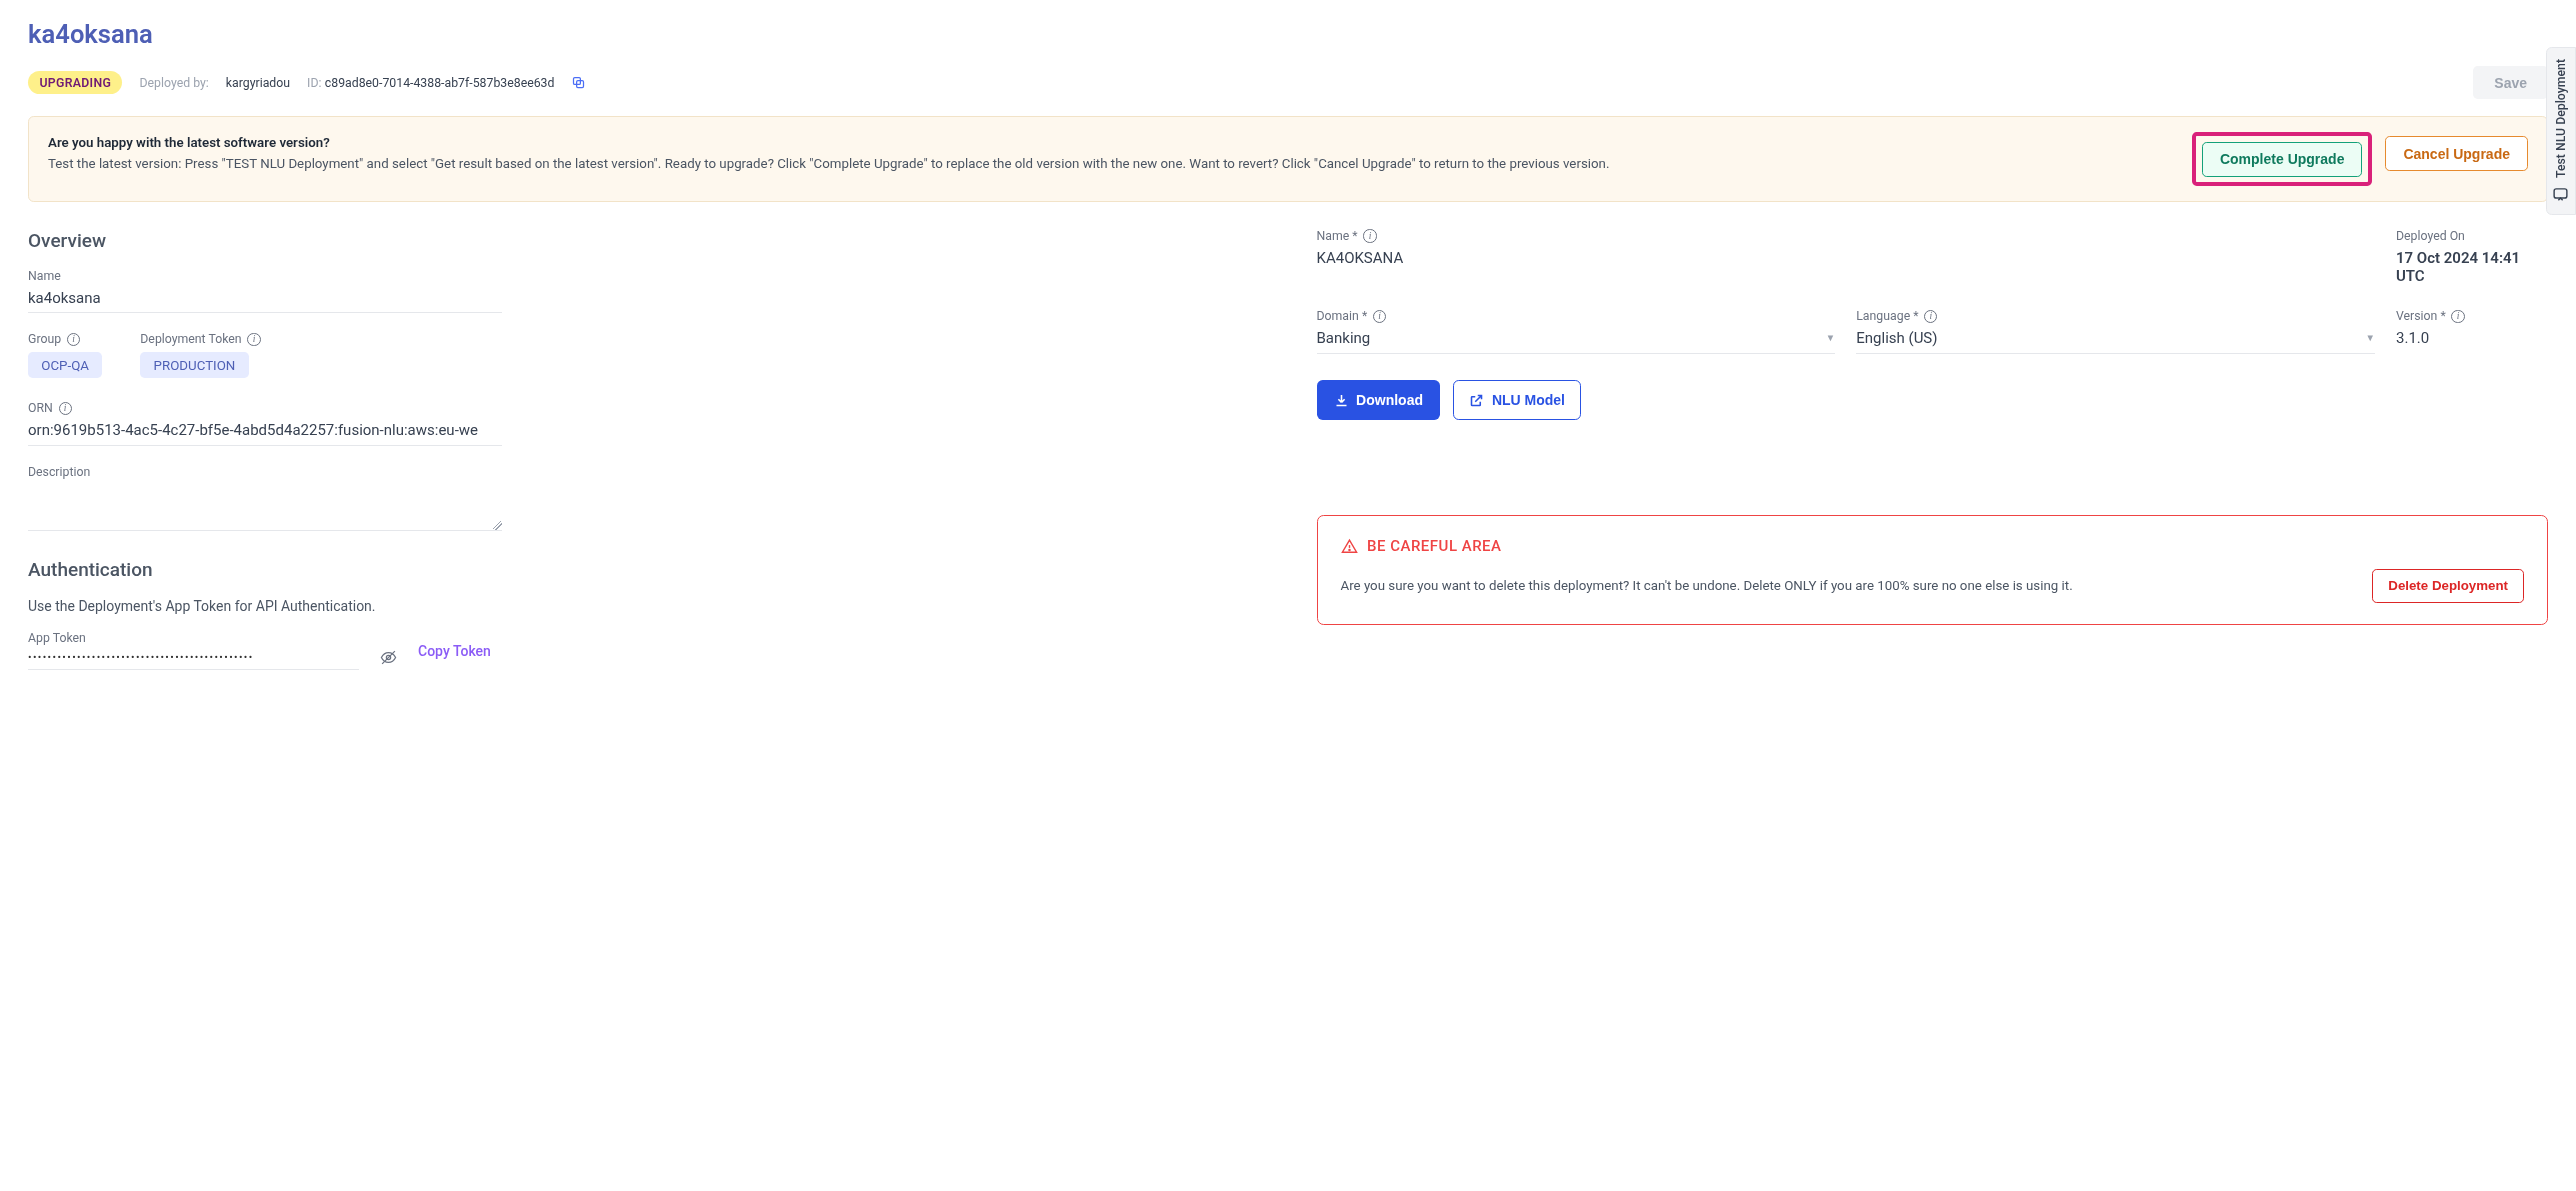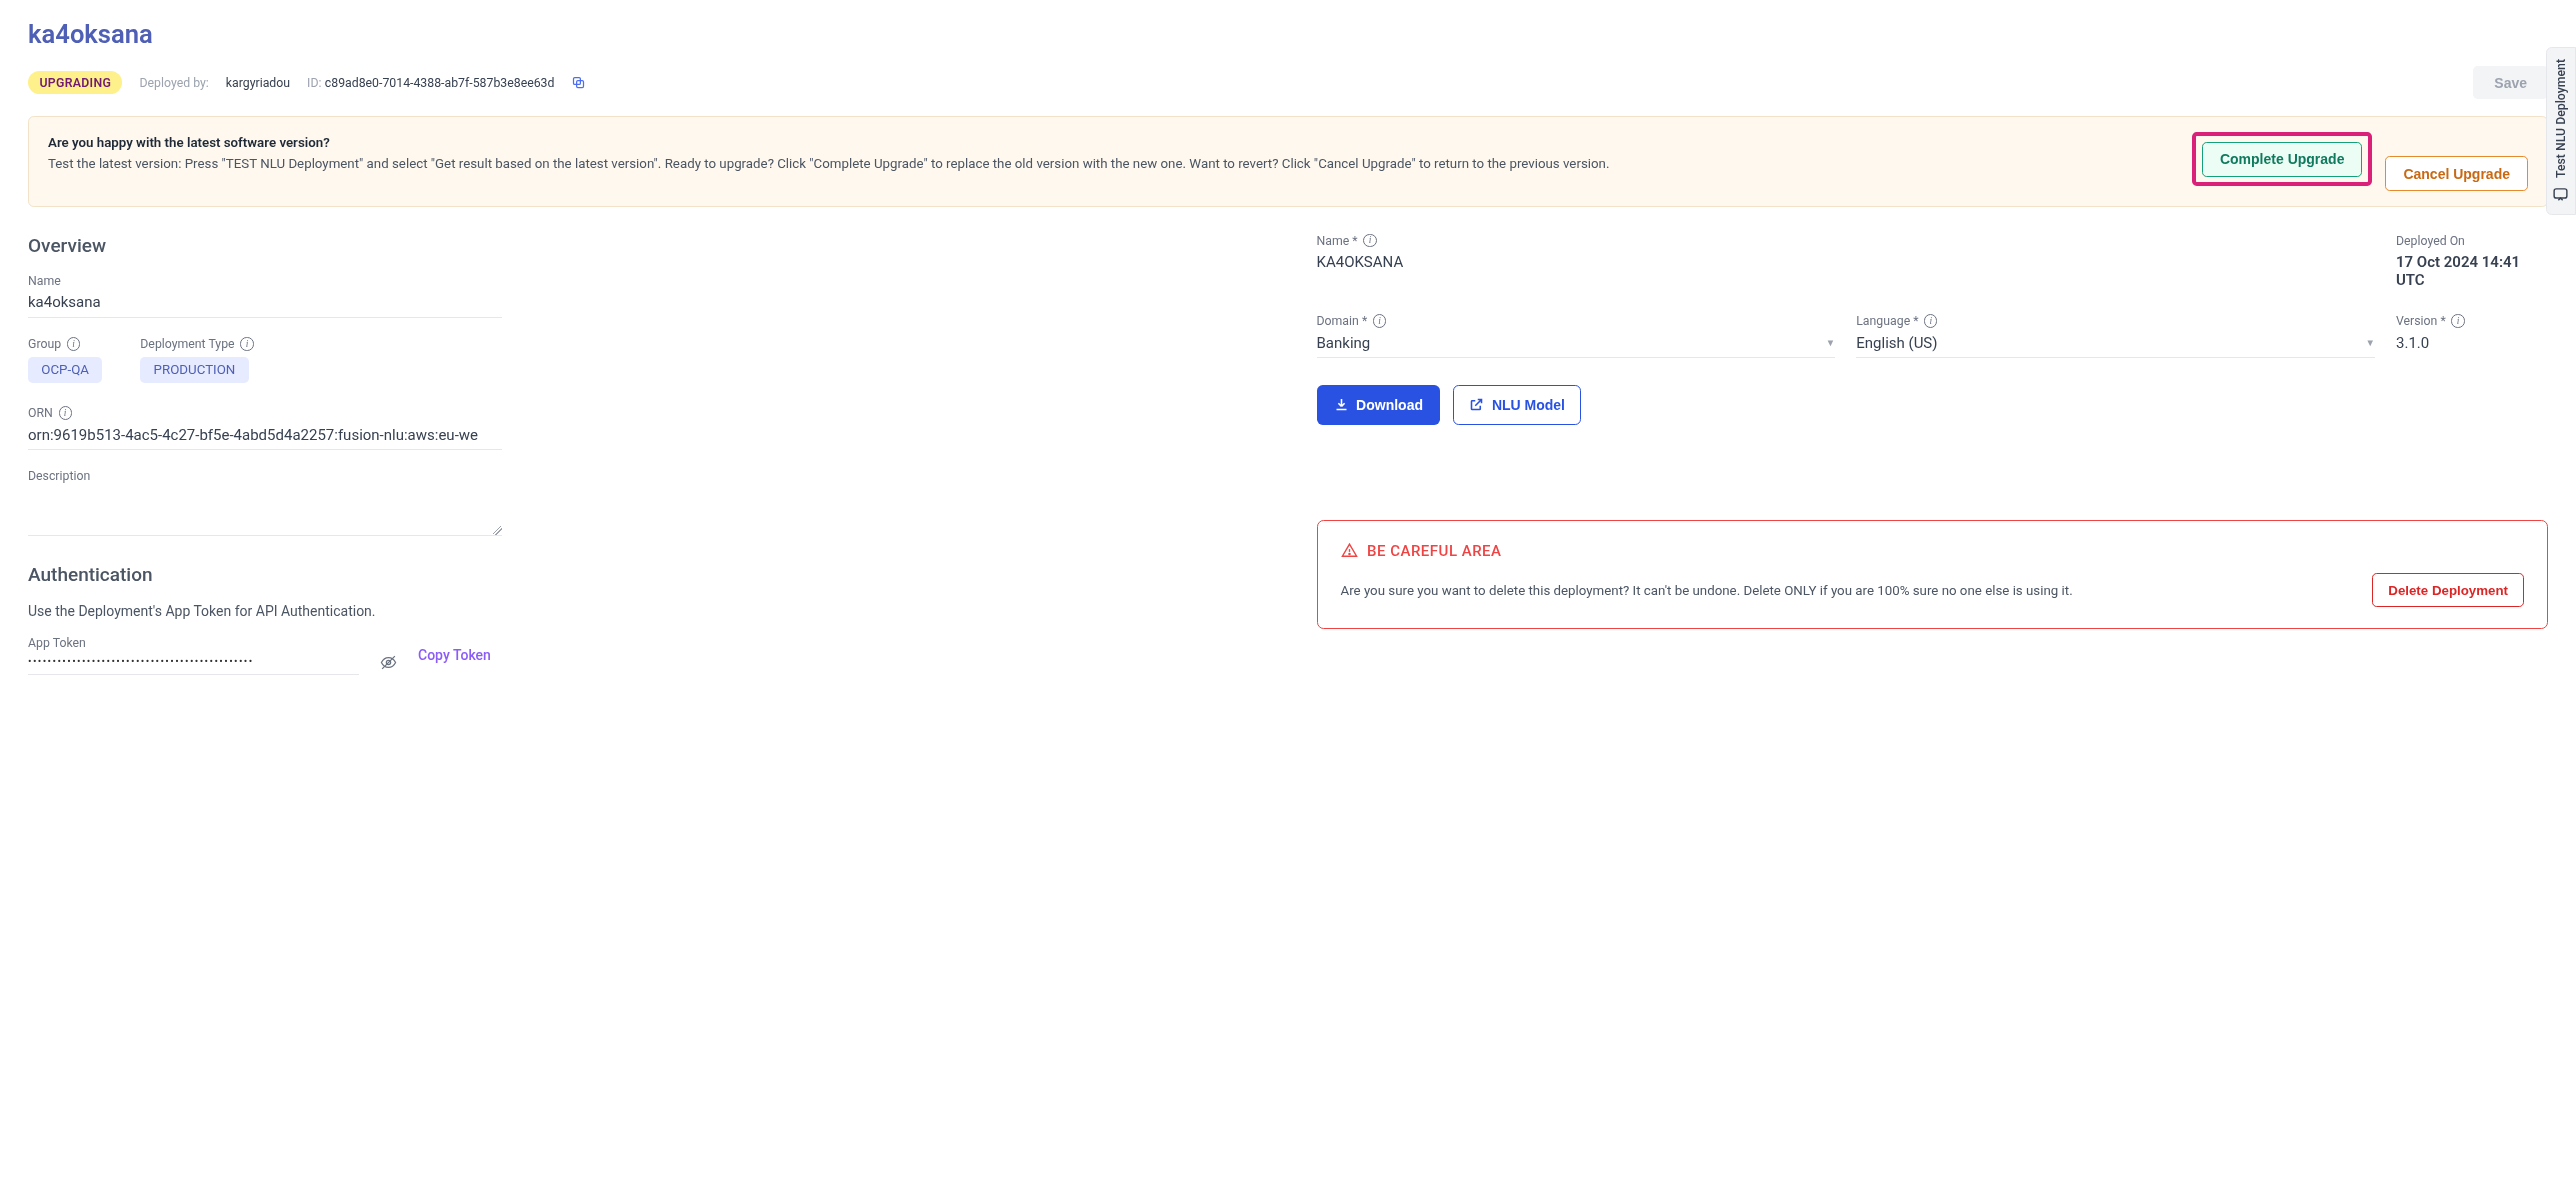--- a/index.html
+++ b/index.html
@@ -16,21 +16,21 @@
 
 .save-wrap { margin-left: auto; }
 .save-btn { background: #f3f4f6; color: #9ca3af; border: none; padding: 8.5px 21px; border-radius: 4.7px; font-size: 14px; font-weight: 600; }
 
 .banner { background: #fef8ee; border: 0.9px solid #f2e3c8; border-radius: 5.7px; padding: 15px 19px; margin-bottom: 26.5px; display: flex; gap: 15px; align-items: flex-start; }
 .banner-text { flex: 1; font-size: 13.3px; line-height: 1.6; color: #4b5563; }
 .banner-text .q { font-weight: 600; color: #1f2937; display: block; }
 .banner-actions { display: flex; gap: 13.3px; align-items: flex-start; }
 .highlight-wrap { border: 4.7px solid #d9217a; border-radius: 4.7px; padding: 5.7px; }
 .btn-complete { background: #ecfdf5; color: #0f7a5d; border: 1.9px solid #13a179; padding: 8.5px 17px; border-radius: 4.7px; font-weight: 600; font-size: 14px; cursor: pointer; }
-.btn-cancel { background: #fff; color: #c96913; border: 0.9px solid #e68a2e; padding: 8.5px 17px; border-radius: 4.7px; font-weight: 600; font-size: 14px; cursor: pointer; margin-top: 24px; }
+.btn-cancel { background: #fff; color: #c96913; border: 0.9px solid #e68a2e; padding: 8.5px 17px; border-radius: 4.7px; font-weight: 600; font-size: 14px; cursor: pointer; margin-top: 4px; }
 
 .columns { display: flex; gap: 57px; }
 .col { flex: 1; }
 
 .section-h { font-size: 19px; font-weight: 500; color: #4b5563; margin-bottom: 17px; }
 .field { margin-bottom: 19px; }
 .field-label { font-size: 12.3px; color: #6b7280; margin-bottom: 5.7px; display: flex; align-items: center; gap: 5.7px; }
 .info-icon { width: 13.3px; height: 13.3px; color: #6b7280; border: 1.1px solid currentColor; border-radius: 50%; display: inline-flex; align-items: center; justify-content: center; font-size: 9.5px; font-style: italic; font-family: serif; }
 .field-value { font-size: 15px; color: #374151; padding-bottom: 5.7px; border-bottom: 0.9px solid #e5e7eb; }
 .field-value.noborder { border-bottom: none; }
@@ -124,21 +124,21 @@
       <div class="row2">
         <div class="field">
           <div class="field-label">
             <span>Group</span>
             <span class="info-icon">i</span>
           </div>
           <span class="chip">OCP-QA</span>
         </div>
         <div class="field">
           <div class="field-label">
-            <span>Deployment Type</span>
+            <span>Deployment Token</span>
             <span class="info-icon">i</span>
           </div>
           <span class="chip">PRODUCTION</span>
         </div>
       </div>
 
       <div class="field" style="margin-top:4px">
         <div class="field-label">
           <span>ORN</span>
           <span class="info-icon">i</span>

